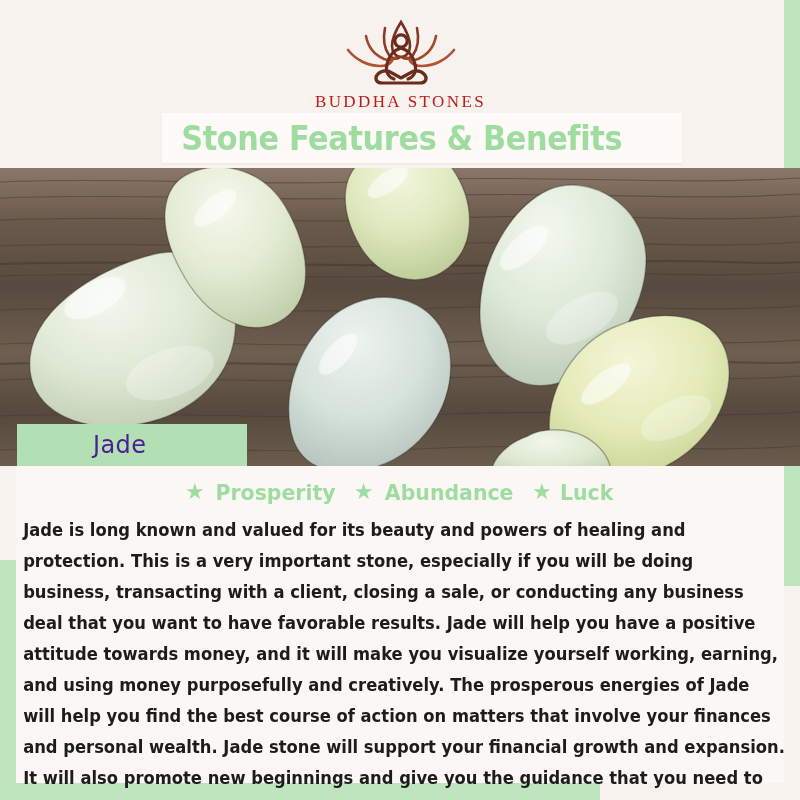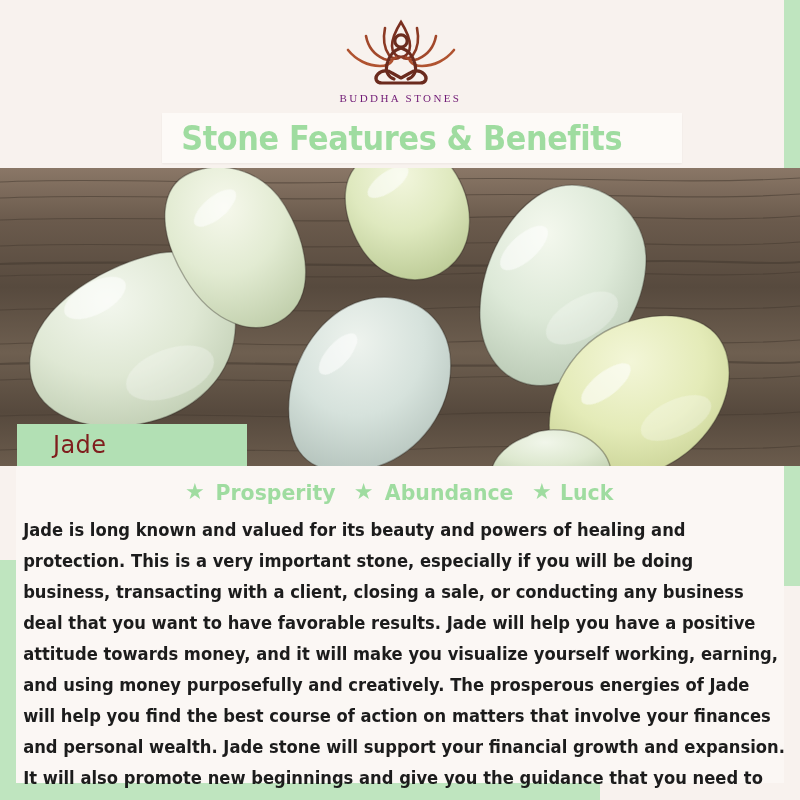--- a/index.html
+++ b/index.html
@@ -47,23 +47,23 @@
     right: 0;
     top: 16px;
     display: flex;
     flex-direction: column;
     align-items: center;
   }
   .logo-mark { width: 150px; height: 72px; display: block; }
   .logo-text {
     margin-top: 4px;
     font-family: "Liberation Serif", serif;
-    font-size: 11px;
+    font-size: 17px;
     letter-spacing: 2.4px;
-    color: #701a75;
+    color: #b91c1c;
     font-weight: 400;
   }
 
   .title-banner {
     position: absolute;
     left: 145px;
     top: 113px;
     width: 520px;
     height: 50px;
     background: #fdfaf7;
@@ -101,22 +101,22 @@
     width: 230px;
     height: 42px;
     background: #b2e0b4;
     display: flex;
     align-items: center;
   }
   .jade-label {
     font-family: "DejaVu Sans", sans-serif;
     font-size: 24px;
     font-weight: 500;
-    color: #7f1d1d;
-    margin-left: 36px;
+    color: #4c1d95;
+    margin-left: 76px;
     letter-spacing: 0.4px;
   }
 
   
   .content {
     position: absolute;
     left: 16px;
     top: 466px;
     width: 768px;
     height: 317px;

